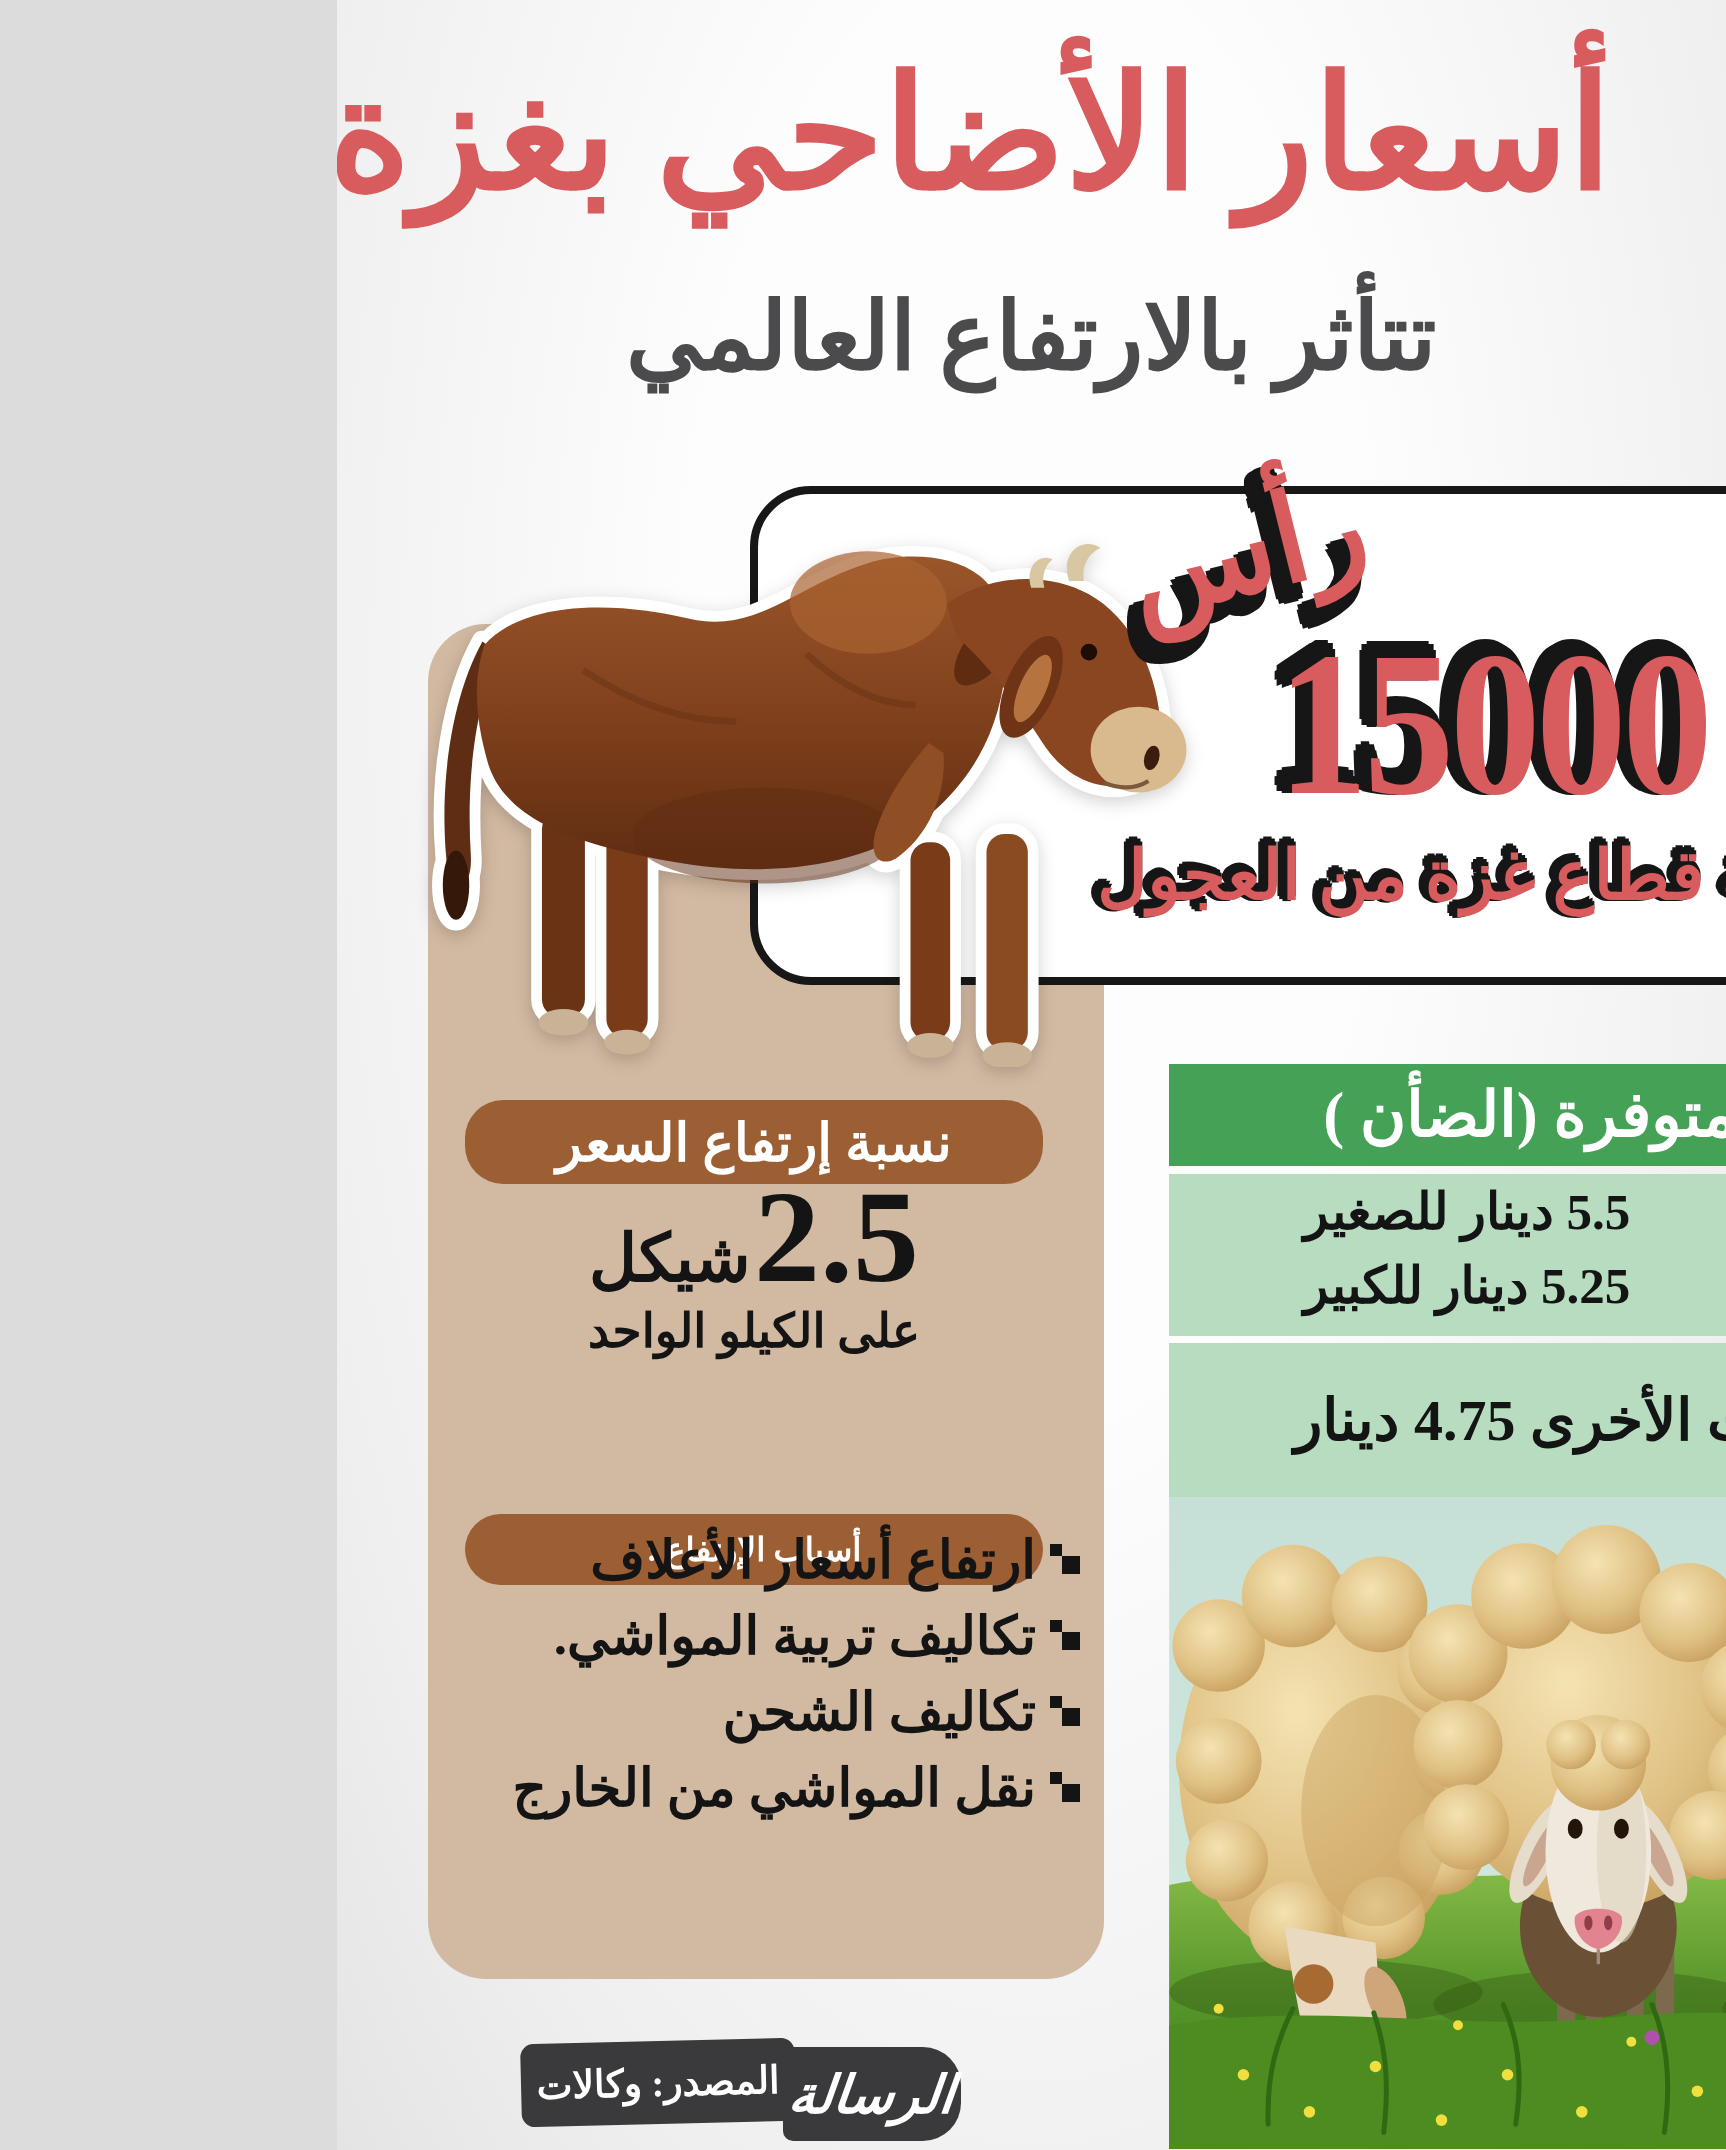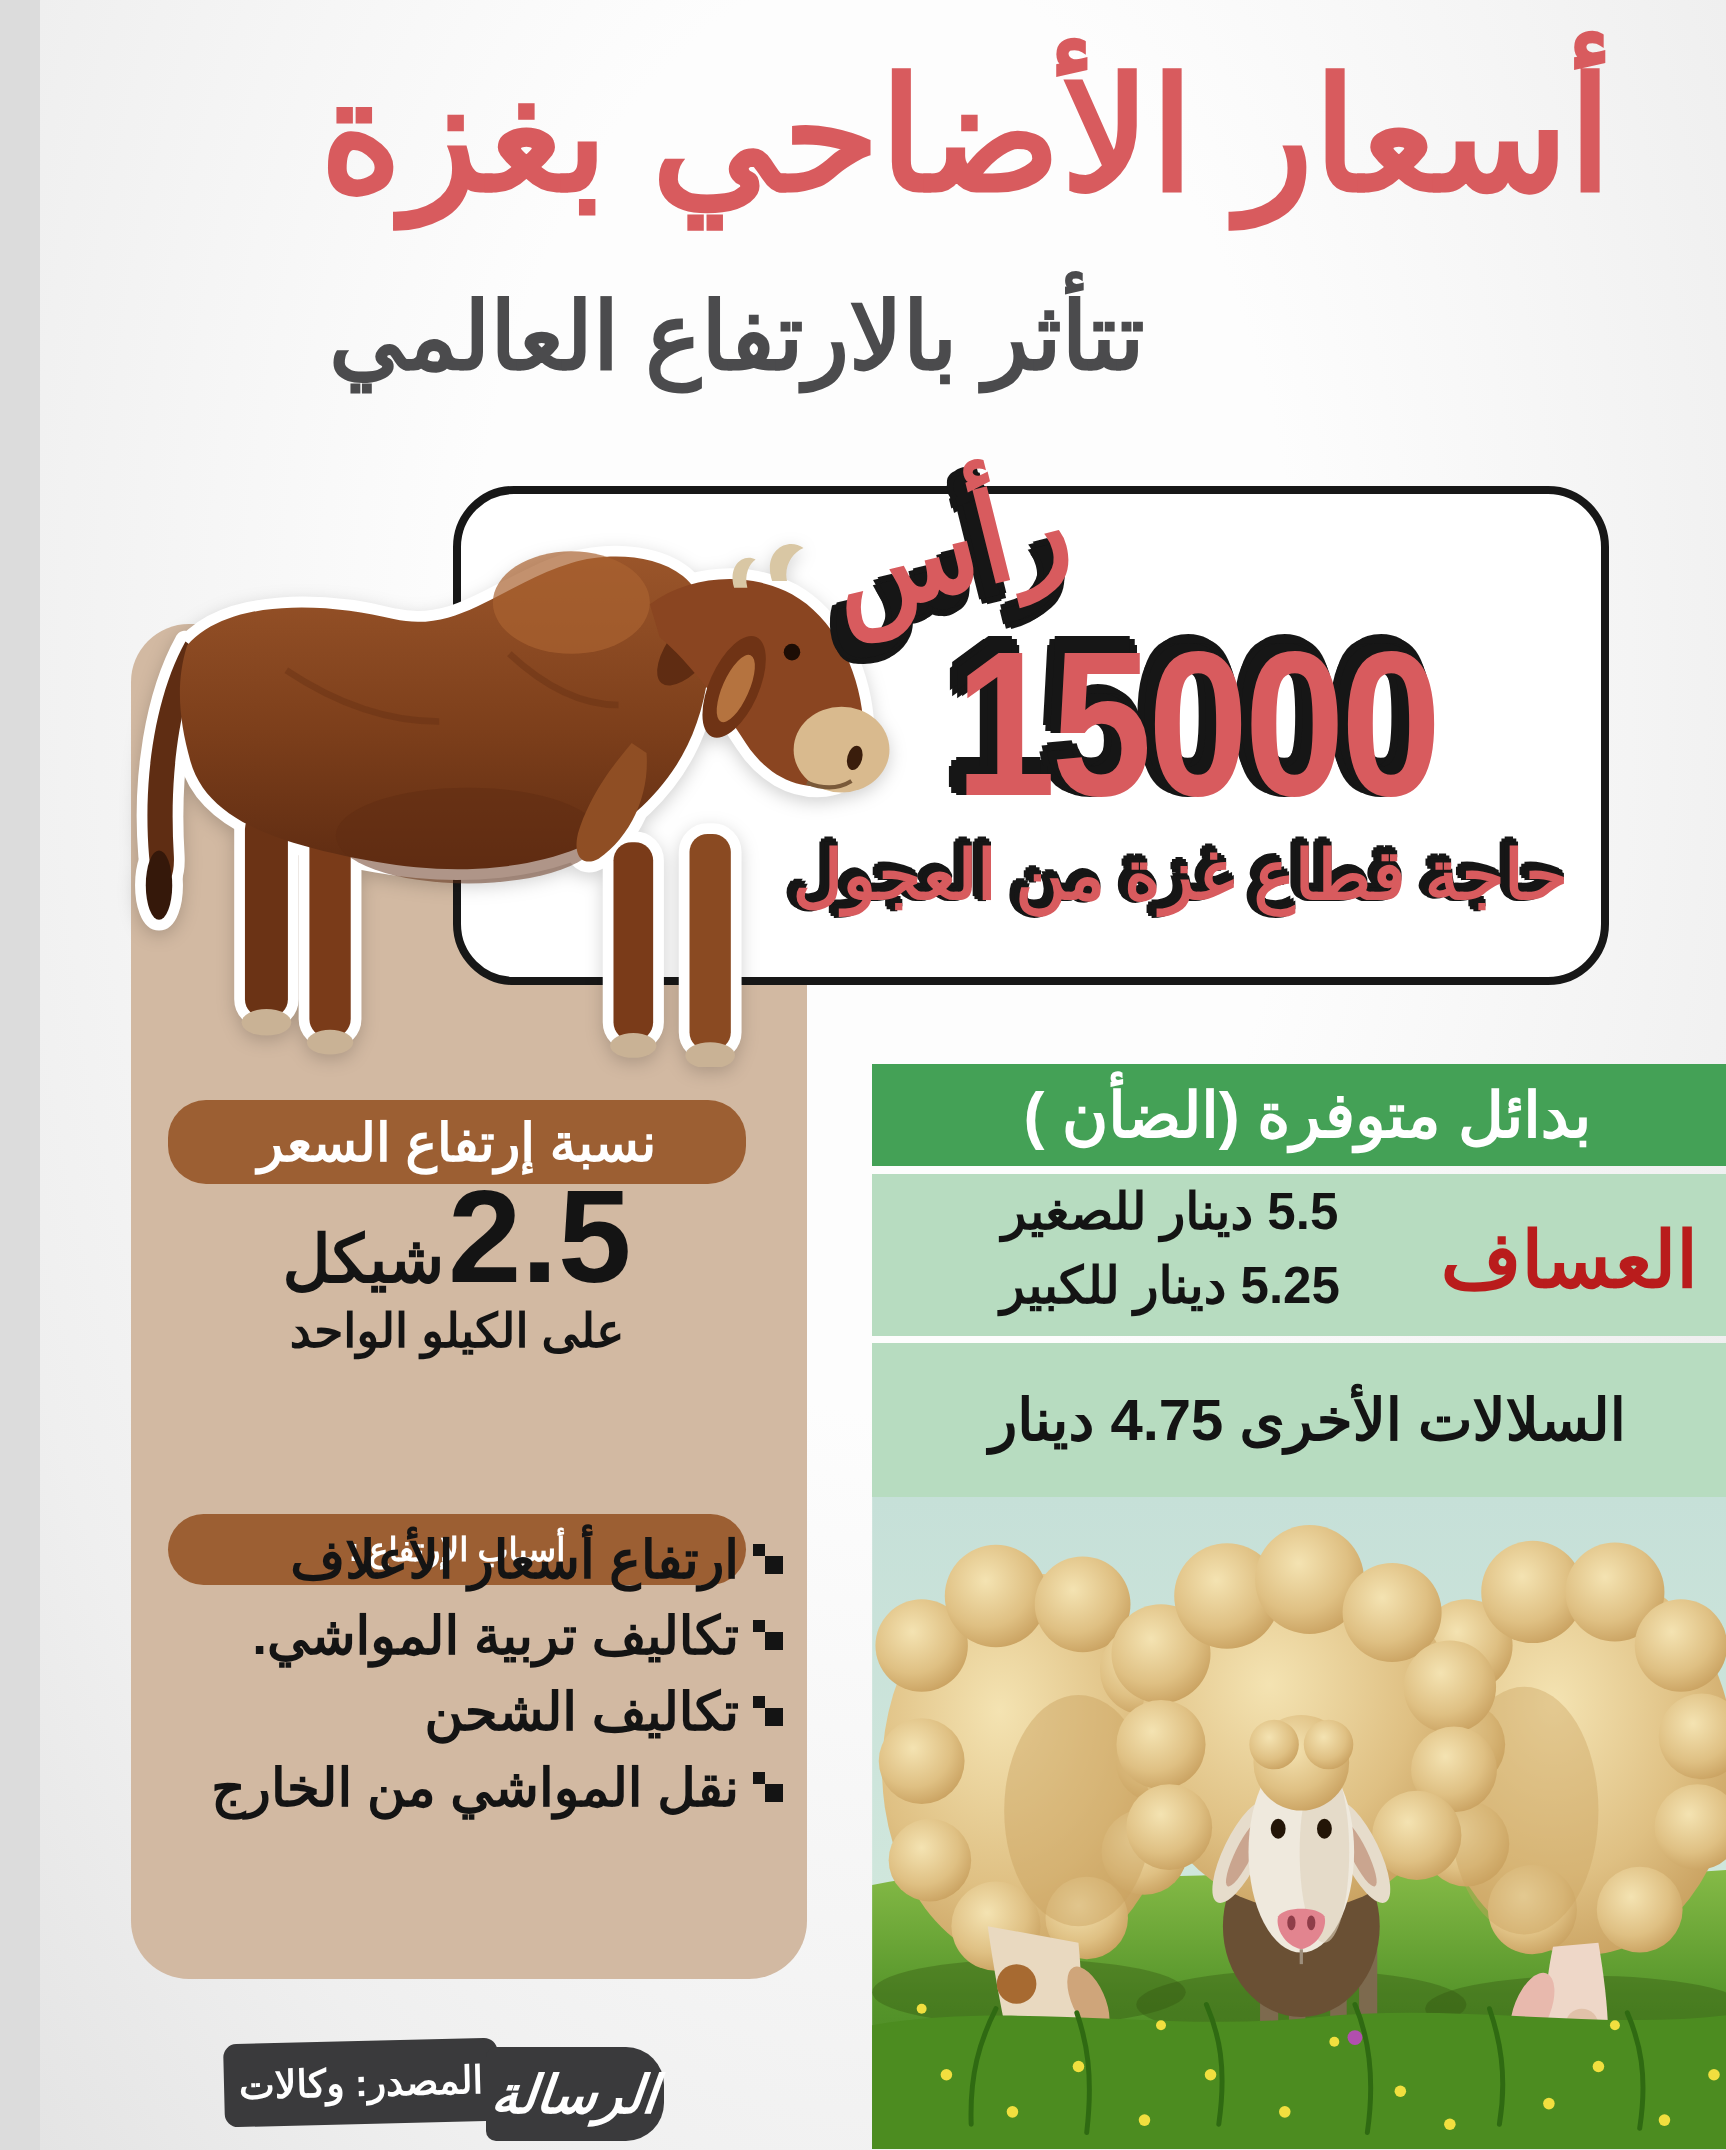--- a/index.html
+++ b/index.html
@@ -1,19 +1,19 @@
 <!DOCTYPE html>
 <html lang="ar" dir="rtl" style="font-size:13.2px"><head>
 <meta charset="utf-8">
 <style>
   html,body{margin:0;padding:0;background:#dcdcdc;}
   .page{
-    position:relative;width:1686px;height:2151px;overflow:hidden;
+    position:relative;width:1389px;height:2151px;overflow:hidden;
     background:radial-gradient(ellipse at 50% 32%, #fdfdfd 35%, #efefef 78%, #e4e4e4 100%);
-    font-family:Liberation Sans, sans-serif;direction:rtl;
+    font-family:Liberation Serif, serif;direction:rtl;
   }
   
   .title1{position:absolute;top:21.5px;right:114px;font-size:157px;font-weight:bold;color:#d85b5e;line-height:1.45;white-space:nowrap}
   .title2{position:absolute;top:282px;left:289px;width:1074px;text-align:left;font-size:94px;font-weight:bold;color:#4b4b4d;white-space:nowrap}
   
   .hero-box{position:absolute;left:413px;top:486px;width:1156px;height:499px;background:#ffffff;border:8.3px solid #171717;border-radius:61px;box-sizing:border-box;z-index:2}
   .outlined{position:absolute;text-align:center}
   .outlined .b{position:absolute;left:0;top:0;width:100%;color:#161616}
   .outlined .f{position:relative;color:#d85b5e}
   .outlined .b,.outlined .f{display:block;white-space:nowrap}

